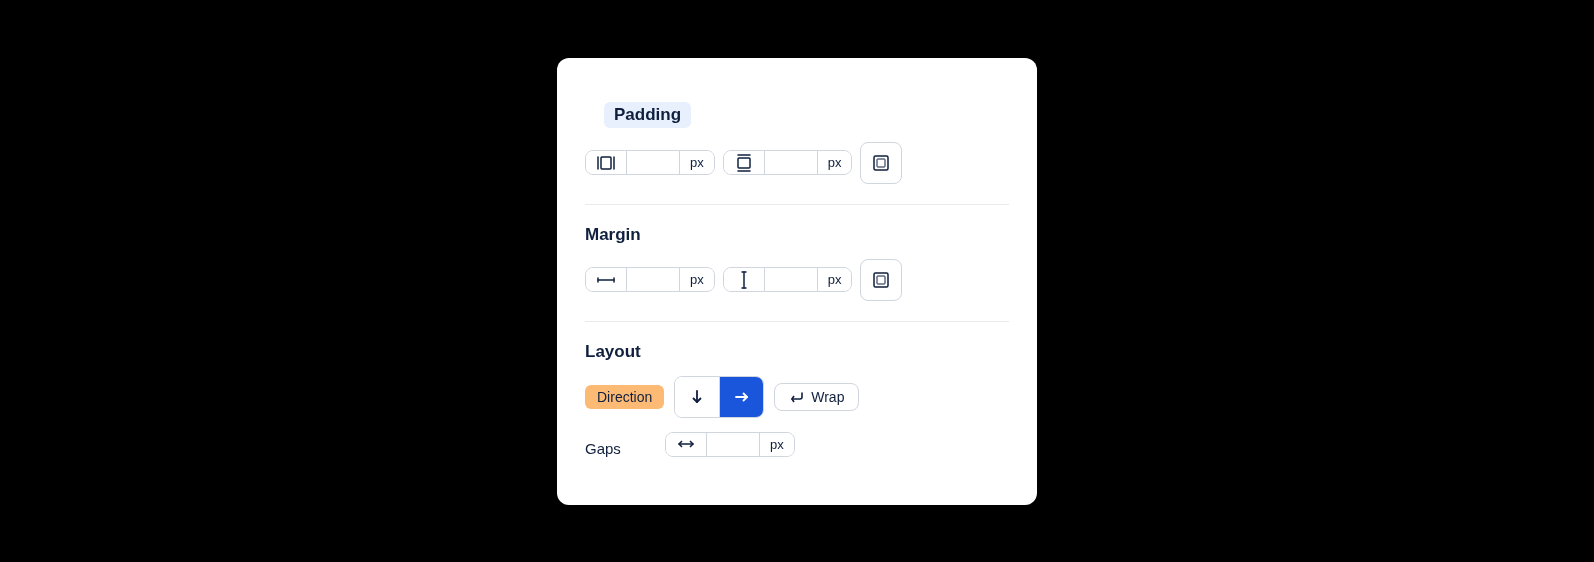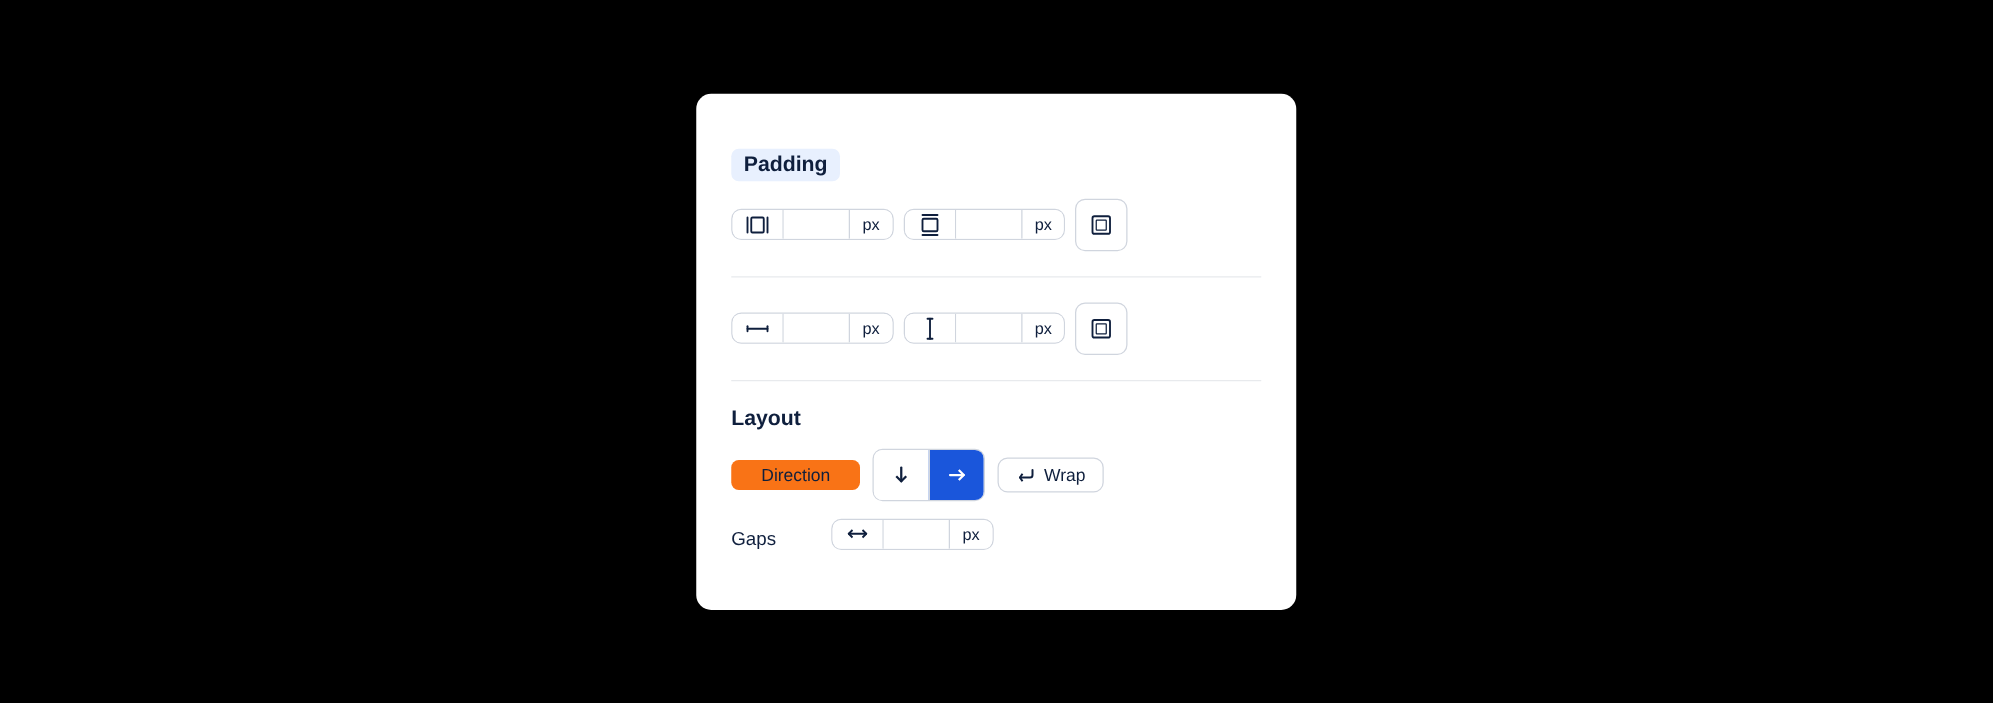--- a/index.html
+++ b/index.html
@@ -45,20 +45,21 @@
 
     .section-title.highlighted {
       display: inline-block;
       background: #e8f0fe;
       color: #0f1f3d;
       border-radius: 6px;
       padding: 3px 10px;
       font-size: 17px;
       font-weight: 700;
       margin-bottom: 14px;
+      margin-left: 19px;
     }
 
     .input-row {
       display: flex;
       align-items: center;
       gap: 8px;
     }
 
     .input-group {
       display: flex;
@@ -122,24 +123,24 @@
 
     
     .layout-row {
       display: flex;
       align-items: center;
       gap: 10px;
       margin-bottom: 14px;
     }
 
     .label-tag {
-      background: #f97316;
+      background: #fdba74;
       color: #0f1f3d;
       border-radius: 6px;
-      padding: 4px 24px;
+      padding: 4px 12px;
       font-size: 14px;
       font-weight: 500;
       white-space: nowrap;
     }
 
     .direction-buttons {
       display: flex;
       border: 1.5px solid #d0d5de;
       border-radius: 8px;
       overflow: hidden;
@@ -235,20 +236,21 @@
       <button class="icon-button">
         <svg width="20" height="20" viewBox="0 0 20 20" fill="none">
           <rect x="3" y="3" width="14" height="14" rx="1.5" stroke="#0f1f3d" stroke-width="1.5"></rect>
           <rect x="6" y="6" width="8" height="8" rx="0.5" stroke="#0f1f3d" stroke-width="1"></rect>
         </svg>
       </button>
     </div>
   </div>
 
   <div class="section">
+    <div class="section-title">Margin</div>
     <div class="input-row">
 
       <div class="input-group">
         <div class="icon-cell">
 
           <svg width="20" height="20" viewBox="0 0 20 20" fill="none">
             <line x1="2" y1="10" x2="18" y2="10" stroke="#0f1f3d" stroke-width="1.5" stroke-linecap="round"></line>
             <line x1="2" y1="8" x2="2" y2="12" stroke="#0f1f3d" stroke-width="1.5" stroke-linecap="round"></line>
             <line x1="18" y1="8" x2="18" y2="12" stroke="#0f1f3d" stroke-width="1.5" stroke-linecap="round"></line>
           </svg>

